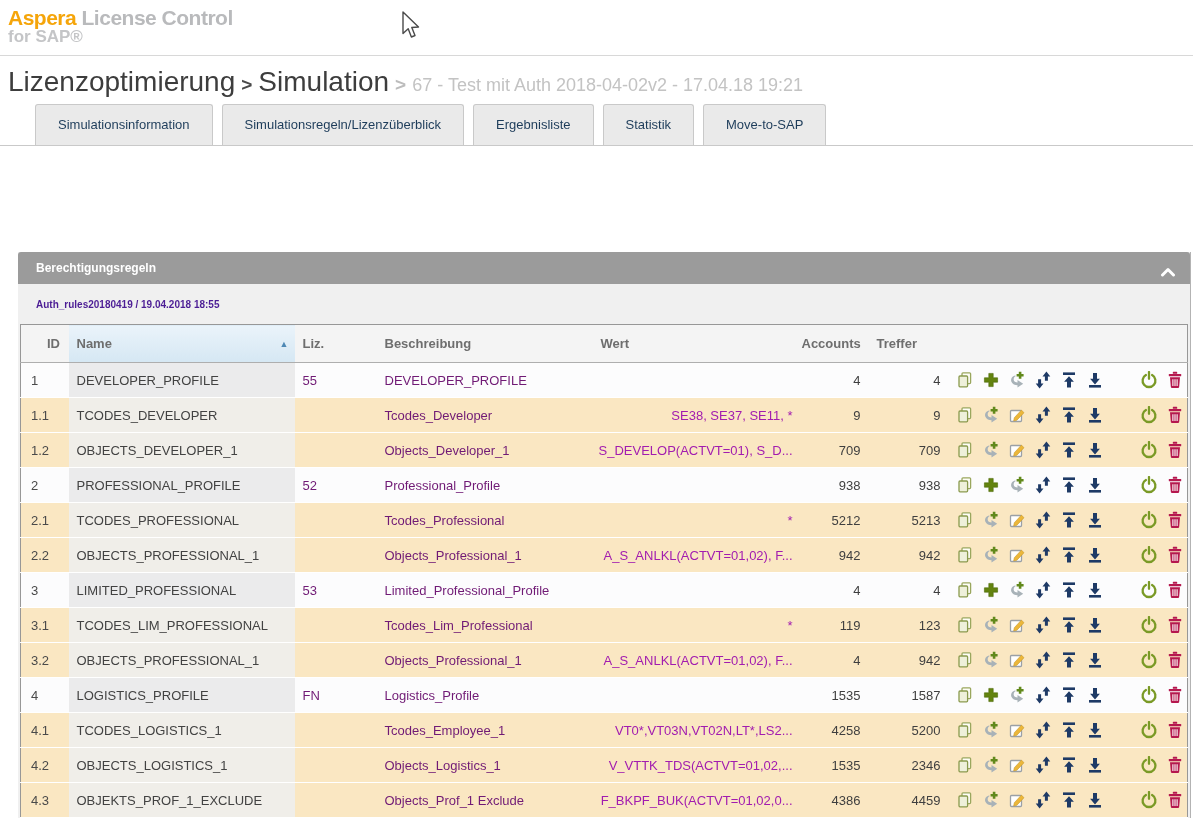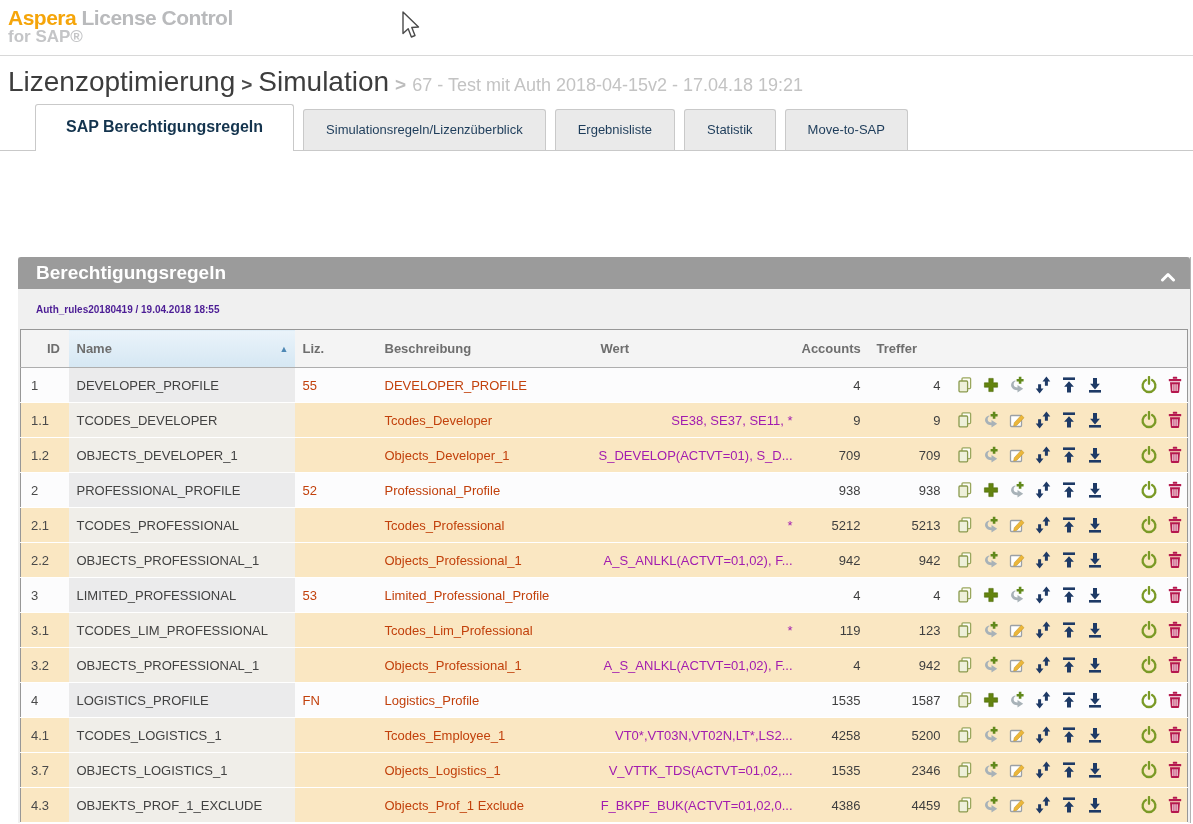--- a/index.html
+++ b/index.html
@@ -33,21 +33,21 @@
          border-radius:3px 3px 0 0; padding:12px 22px 13px; font-size:13px;
          color:#1d3c5a; cursor:pointer; white-space:nowrap; }
   .tab.active { background:#ffffff; font-weight:bold; font-size:16px;
                 padding:13px 30px 15px; margin-bottom:-1px; color:#14344e; }
 
   
   .panel { margin:106px 2px 0 18px; background:#f0f0f0;
            border-right:1px solid #b3b3b3; }
   .panel-header { height:32px; background:#9b9b9b; border-radius:3px 3px 0 0;
                   display:flex; align-items:center; padding:0 14px 0 18px; cursor:pointer; }
-  .panel-title { color:#ffffff; font-weight:bold; font-size:19px; }
+  .panel-title { color:#ffffff; font-weight:bold; font-size:12px; }
   .panel-chevron { margin-left:auto; width:16px; height:11px; }
   .panel-sub { height:40px; display:flex; align-items:center; padding-left:18px;
                font-weight:bold; font-size:10px; color:#4c1d95; }
 
   
   table.rules { border-collapse:collapse; table-layout:fixed;
                 width:calc(100% - 4px); margin:0 2px; background:#fff;
                 border:1px solid #979797; }
   thead tr { height:38px; background:#f4f4f4; }
   th { text-align:left; font-size:13px; color:#6e6e6e; font-weight:bold;
@@ -61,21 +61,21 @@
 
   tbody tr { height:35px; }
   tr.parent { background:#fcfcfd; }
   tr.child  { background:#fae7c2; }
   td { font-size:13px; color:#424242; white-space:nowrap; overflow:hidden;
        border-bottom:1px solid rgba(255,255,255,0.75); }
   td.c-id { padding-left:10px; color:#4a4a4a; }
   td.c-name { padding-left:8px; }
   tr.parent td.c-name { background:#ebebec; }
   tr.child  td.c-name { background:#f0eee9; }
-  td.c-liz, td.c-beschr { padding-left:8px; color:#c2410c; }
+  td.c-liz, td.c-beschr { padding-left:8px; color:#701a75; }
   td.wert { text-align:right; padding-right:8px; color:#a21caf; }
   td.num  { text-align:right; padding-right:8px; color:#3f3f3f; }
 
   td.actions .actions-inner { display:flex; align-items:center; gap:8px; padding-left:6px; }
   .icon { width:18px; height:18px; display:inline-block; cursor:pointer; flex:0 0 auto; }
   .icon svg { width:18px; height:18px; display:block; }
   .icon.i-power { margin-left:28px; }
 
   
   .cursor { position:absolute; left:399px; top:11px; pointer-events:none; z-index:99; }
@@ -85,25 +85,25 @@
 
 <div class="app-header">
   <div class="logo">
     <div class="logo-main"><span class="logo-aspera">Aspera</span> <span class="logo-rest">License Control</span></div>
     <div class="logo-sub">for SAP®</div>
   </div>
 </div>
 <hr class="header-divider">
 
 <div class="breadcrumb">
-  <span class="crumb-main">Lizenzoptimierung</span><span class="crumb-sep">&gt;</span><span class="crumb-main">Simulation</span><span class="crumb-sep light">&gt;</span><span class="crumb-muted">67 - Test mit Auth 2018-04-15v2 - 17.04.18 19:21</span>
+  <span class="crumb-main">Lizenzoptimierung</span><span class="crumb-sep">&gt;</span><span class="crumb-main">Simulation</span><span class="crumb-sep light">&gt;</span><span class="crumb-muted">67 - Test mit Auth 2018-04-02v2 - 17.04.18 19:21</span>
 </div>
 
 <div class="tabbar">
-  <div class="tab active">SAP Berechtigungsregeln</div>
+  <div class="tab">Simulationsinformation</div>
   <div class="tab">Simulationsregeln/Lizenzüberblick</div>
   <div class="tab">Ergebnisliste</div>
   <div class="tab">Statistik</div>
   <div class="tab">Move-to-SAP</div>
 </div>
 
 <div class="panel">
   <div class="panel-header">
     <span class="panel-title">Berechtigungsregeln</span>
     <span class="panel-chevron">
@@ -821,21 +821,21 @@
                   <rect x="6.8" y="0.8" width="4.4" height="2" rx="0.6"></rect>
                   <rect x="2.8" y="3" width="12.4" height="2.3" rx="0.5"></rect>
                   <path d="M4 6.3 h10 l-0.85 9.7 a1.2 1.2 0 0 1 -1.2 1.1 H6.05 a1.2 1.2 0 0 1 -1.2 -1.1 z"></path>
                   <path d="M6.9 8.2 v6.8 M9 8.2 v6.8 M11.1 8.2 v6.8" stroke="#ffffff" stroke-width="1.1" fill="none"></path>
                 </svg>
               </span>
             </div>
           </td>
         </tr>
         <tr class="child">
-          <td class="c-id">3.7</td>
+          <td class="c-id">4.2</td>
           <td class="c-name">OBJECTS_LOGISTICS_1</td>
           <td class="c-liz"></td>
           <td class="c-beschr">Objects_Logistics_1</td>
           <td class="wert">V_VTTK_TDS(ACTVT=01,02,...</td>
           <td class="num">1535</td>
           <td class="num">2346</td>
           <td class="actions">
             <div class="actions-inner">
               <span class="icon i-copy">
                 <svg viewBox="0 0 18 18">

